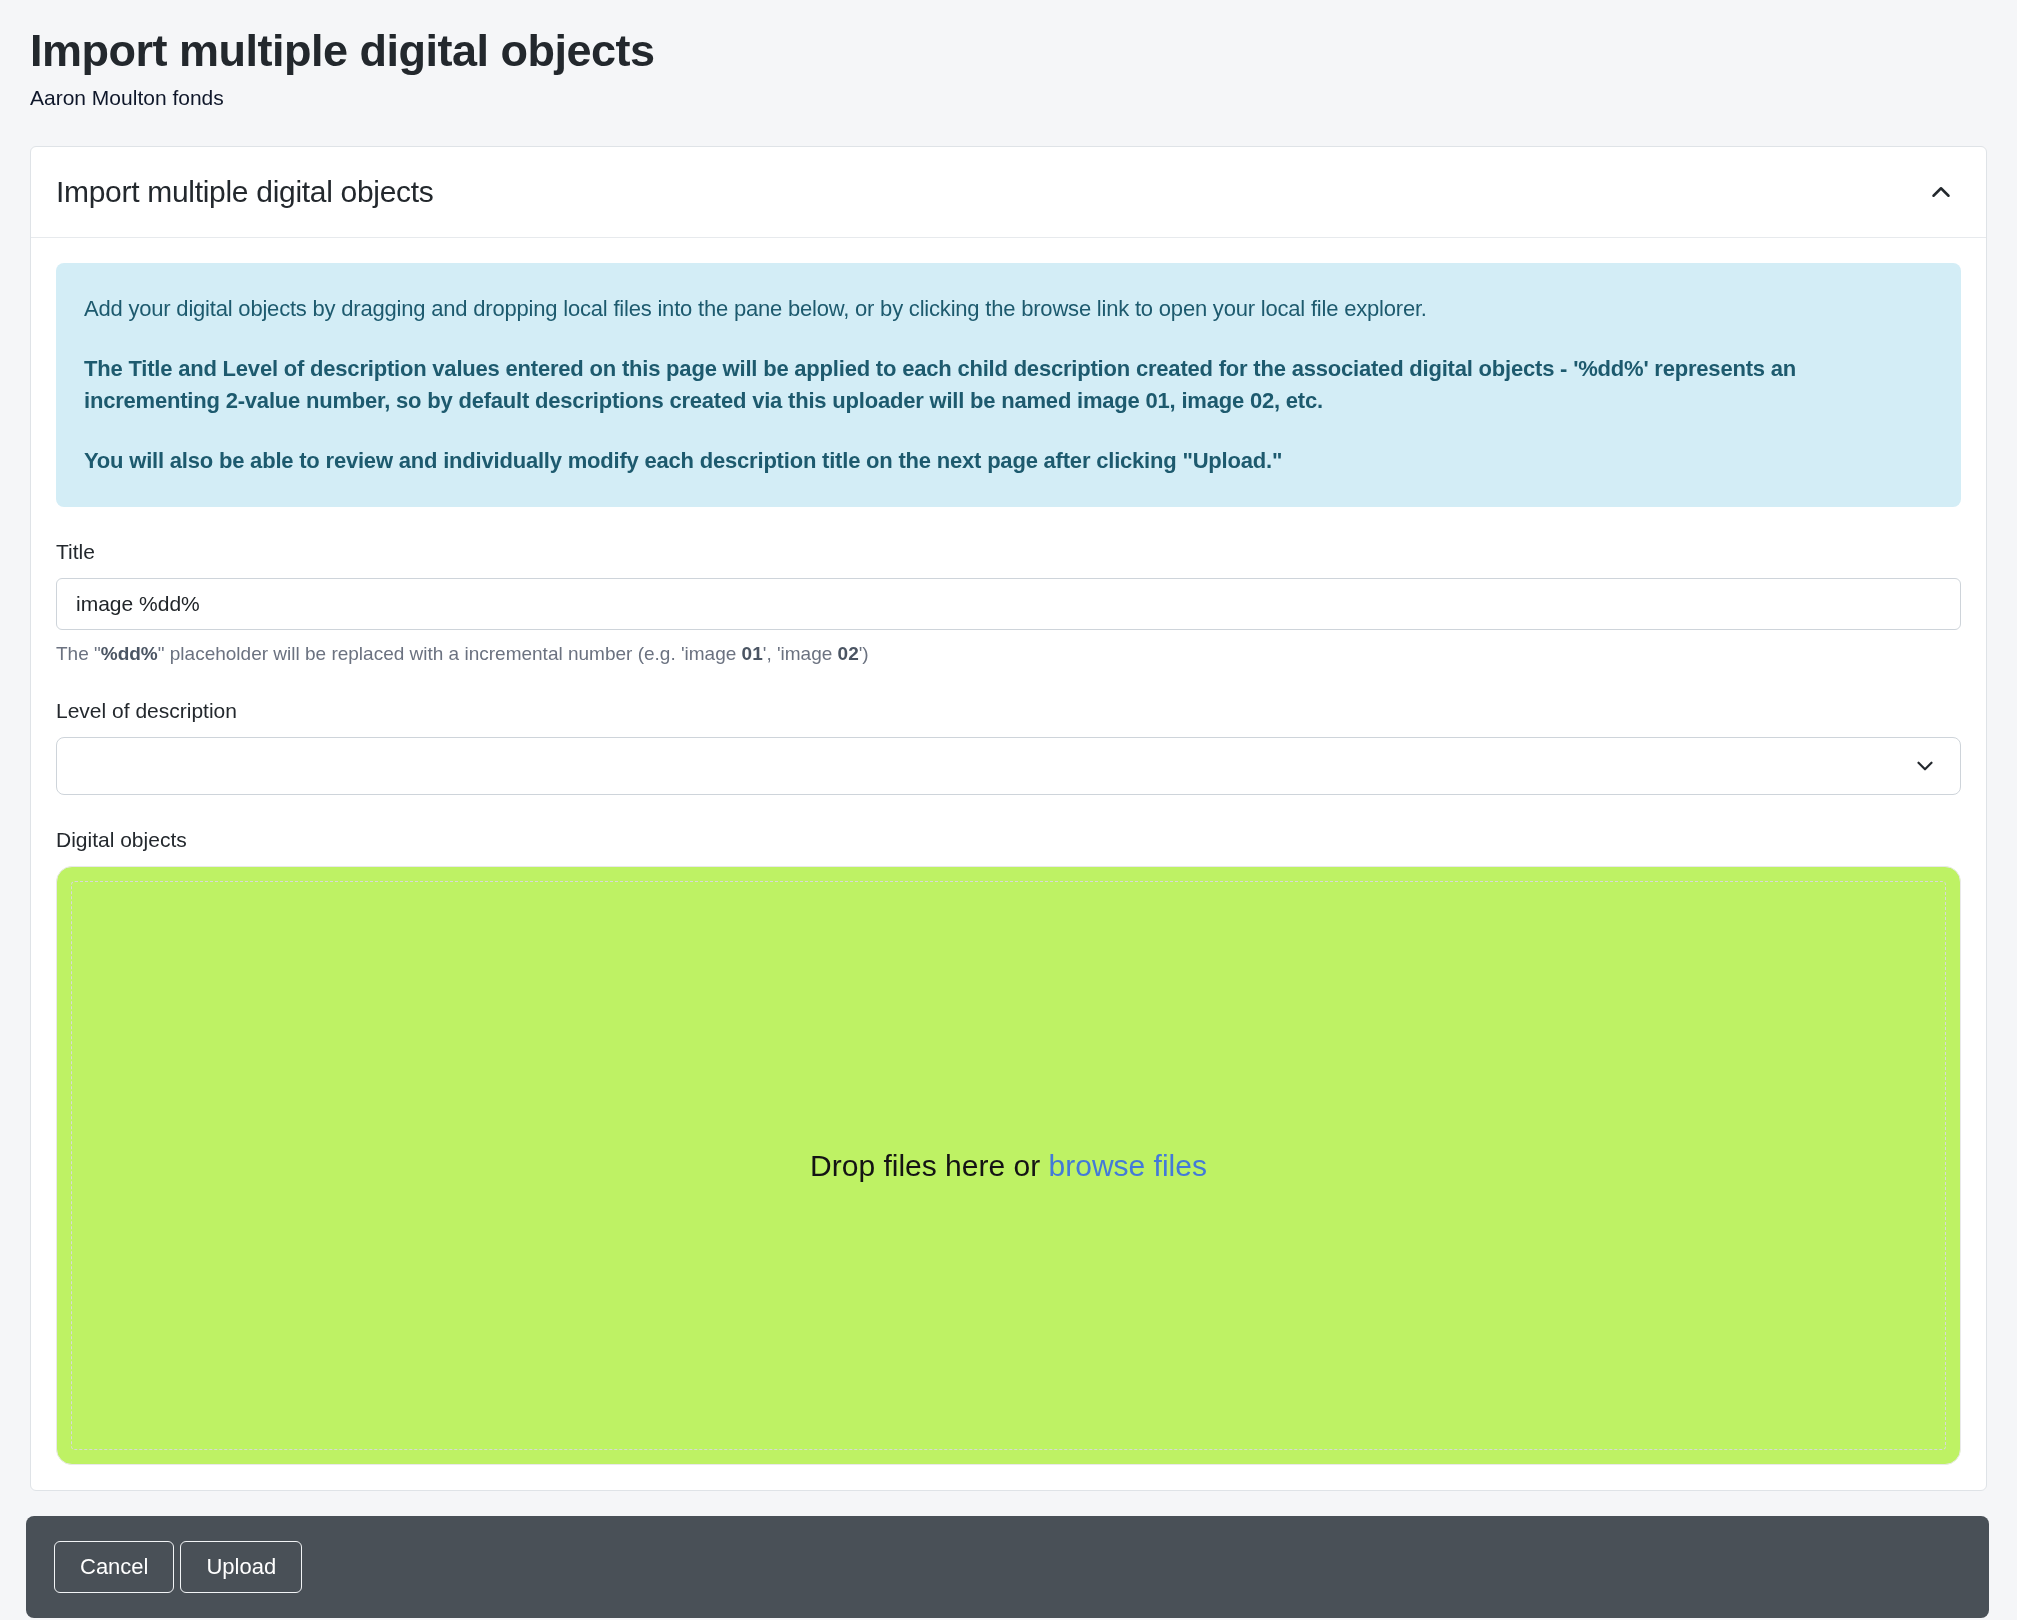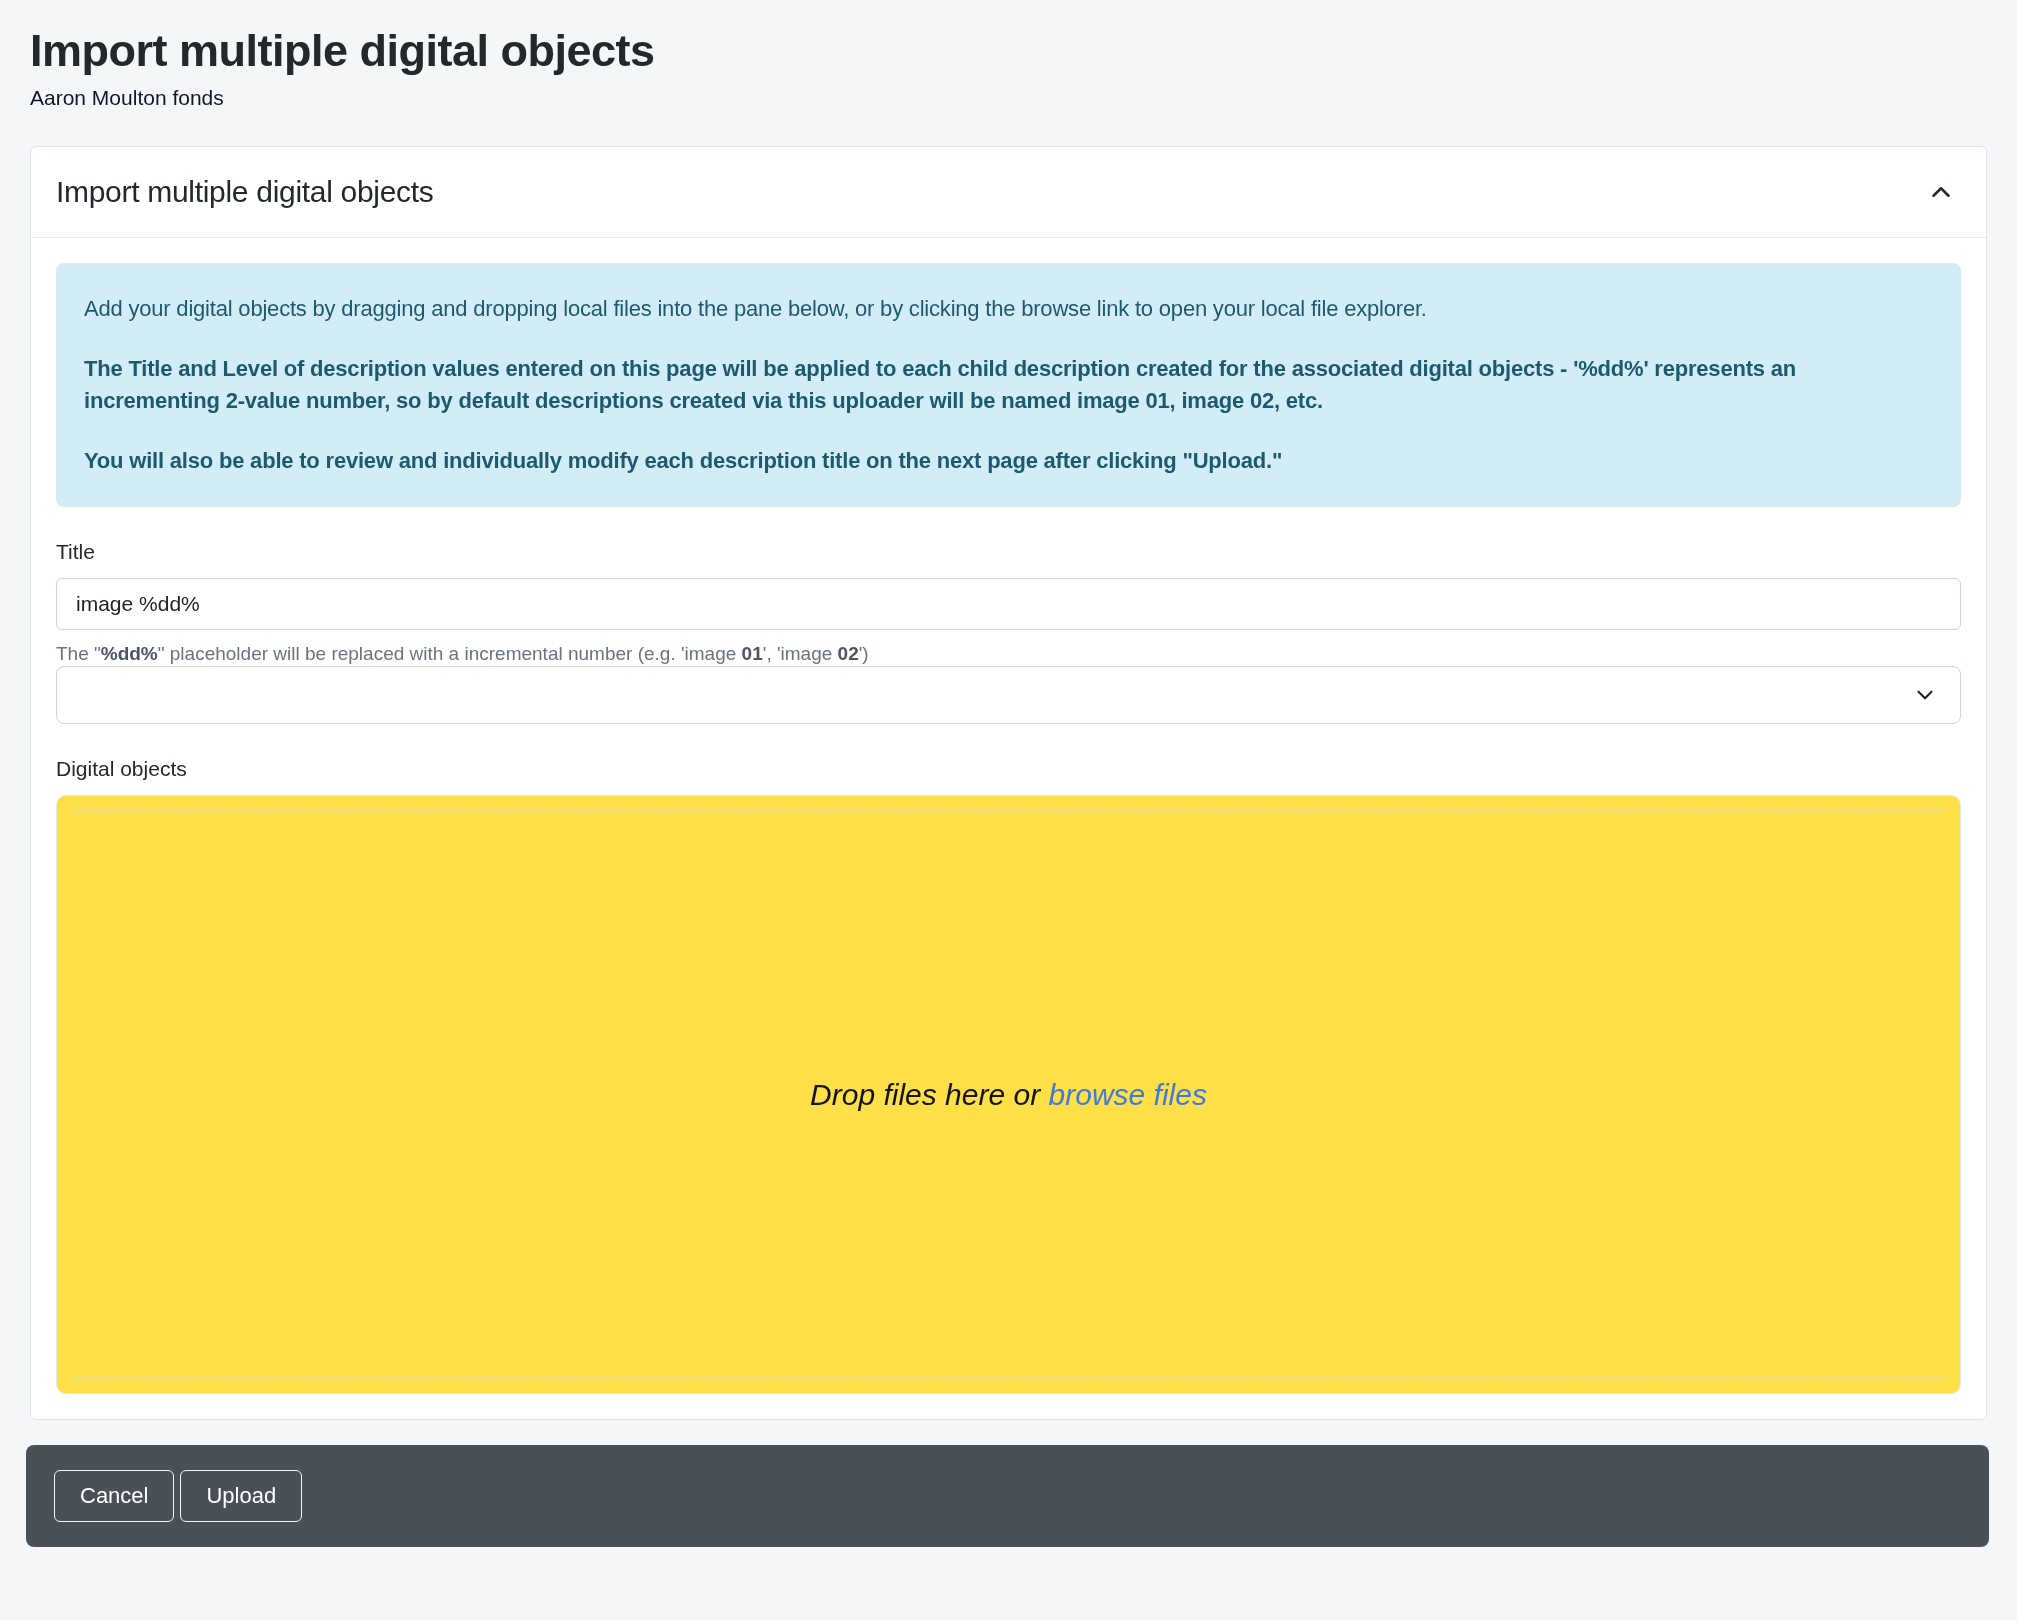--- a/index.html
+++ b/index.html
@@ -112,25 +112,24 @@
     top: 50%;
     transform: translateY(-50%);
     width: 26px; height: 26px;
   }
 
   
   .dropzone-outer {
     position: relative;
     width: 100%;
     height: 599px;
-    background: #fde047;
+    background: #bef264;
     border: 1px solid #e9e9e9;
-    border-radius: 10px;
-    cursor: pointer;
-    font-style: italic;
+    border-radius: 16px;
+    cursor: pointer;
   }
   .dropzone-inner {
     position: absolute;
     inset: 14px;
     border: 1px dashed #d8d8d8;
     border-radius: 4px;
     display: flex;
     align-items: center;
     justify-content: center;
   }
@@ -189,20 +188,21 @@
       <p>The Title and Level of description values entered on this page will be applied to each child description created for the associated digital objects - '%dd%' represents an incrementing 2-value number, so by default descriptions created via this uploader will be named image 01, image 02, etc.</p>
       <p>You will also be able to review and individually modify each description title on the next page after clicking "Upload."</p>
     </div>
 
     <label class="field-label">Title</label>
     <input class="text-input" type="text" value="image %dd%" style="">
     <div class="help-text">
       <span>The "</span><b>%dd%</b><span>" placeholder will be replaced with a incremental number (e.g. 'image </span><b>01</b><span>', 'image </span><b>02</b><span>')</span>
     </div>
 
+    <label class="field-label">Level of description</label>
     <div class="select-box">
       <span></span>
       <svg class="chev-down" viewBox="0 0 24 24" fill="none" stroke="#23282d" stroke-width="2" stroke-linecap="round" stroke-linejoin="round">
           <polyline points="6 9 12 15 18 9"></polyline>
         </svg>
     </div>
 
     <label class="field-label">Digital objects</label>
     <div class="dropzone-outer">
       <div class="dropzone-inner">

